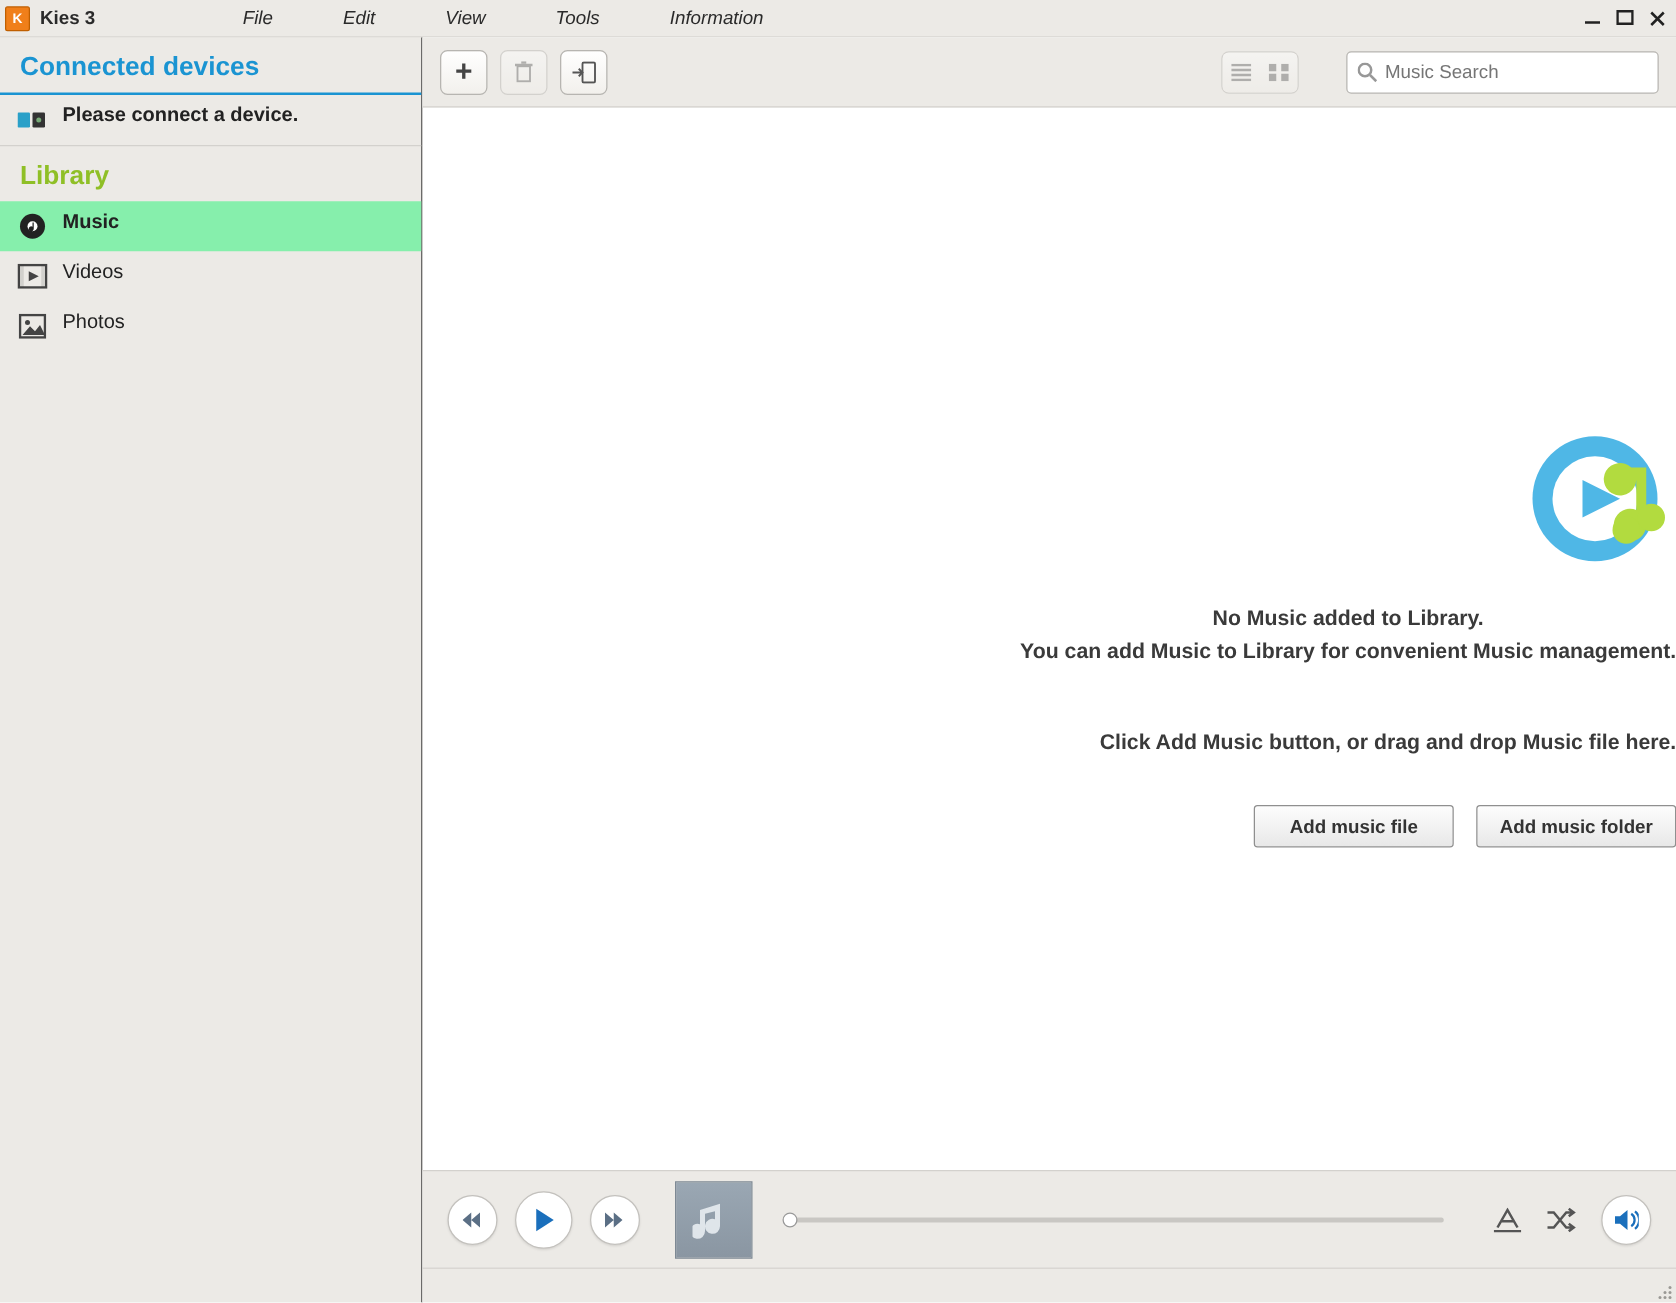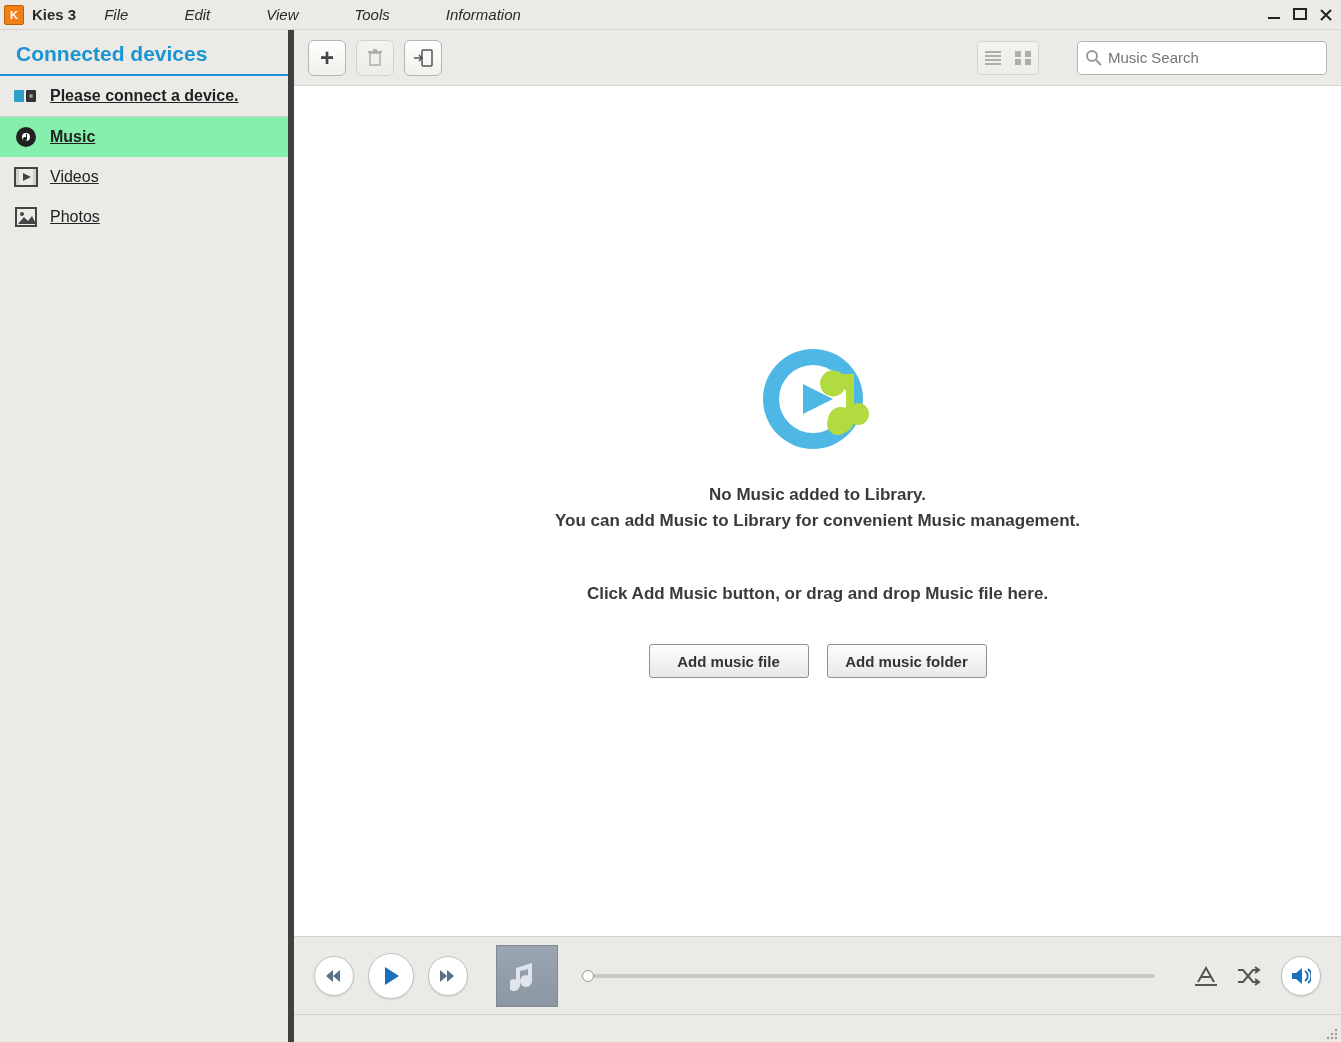--- a/index.html
+++ b/index.html
@@ -3,51 +3,51 @@
 <meta charset="utf-8">
 <style>
 * { margin: 0; padding: 0; box-sizing: border-box; font-family: "Segoe UI", Tahoma, sans-serif; }
 html, body { width: 100%; height: 100%; background: #fff; overflow: hidden; }
 
 .window { width: 1341px; height: 1042px; background: #eceae6; display: flex; flex-direction: column; }
 
 
 .topbar { height: 30px; display: flex; align-items: center; padding: 0 4px; background: #eceae6; border-bottom: 1px solid #d8d6d2; font-size: 15px; color: #2a2a2a; }
 .app-icon { width: 20px; height: 20px; background: #f07f1a; border: 1px solid #c05f00; margin-right: 8px; display:flex; align-items:center; justify-content:center; color:#fff; font-size:11px; font-weight:bold; border-radius:2px; }
-.app-title { font-weight: 600; }
+.app-title { font-weight: 600; margin-right: 90px; }
 .menu-item { padding: 0 28px; cursor: default; font-style: italic; }
 .spacer { flex: 1; }
 .win-btn { width: 22px; height: 22px; display:flex; align-items:center; justify-content:center; margin-left:4px; color:#222; }
 
 .body { flex: 1; display: flex; min-height: 0; }
 
 
-.sidebar { width: 294px; background: #eceae6; border-right: 6px solid #404040; display:flex; flex-direction:column; }
+.sidebar { width: 338px; background: #eceae6; border-right: 1px solid #404040; display:flex; flex-direction:column; }
 .sb-header { padding: 12px 16px 8px; font-size: 21px; font-weight: 700; }
 .sb-header.connected { color: #1a94d2; border-bottom: 2px solid #1a94d2; }
 .sb-header.library   { color: #8fbf26; }
-.sb-row { display:flex; align-items:center; padding: 8px 14px; font-size: 16px; color:#222; gap:12px;text-decoration:underline; }
+.sb-row { display:flex; align-items:flex-start; padding: 8px 14px; font-size: 16px; color:#222; gap:12px; }
 .sb-row.bold { font-weight: 700; }
 .sb-row.selected { background: #86efac; font-weight:700; }
 .sb-divider { height:1px; background:#d3d1cd; }
 .sb-icon { width:24px; height:24px; display:flex; align-items:center; justify-content:center; }
 
 
 .main { flex:1; display:flex; flex-direction:column; background:#fff; min-width:0; }
 .toolbar { height: 56px; background:#eceae6; border-bottom:1px solid #d3d1cd; display:flex; align-items:center; padding:0 14px; gap:10px; }
 .tb-btn { width:38px; height:36px; border:1px solid #b7b5b1; border-radius:6px; background:linear-gradient(#fff,#f2f0ec); display:flex; align-items:center; justify-content:center; color:#444; }
 .tb-btn.disabled { opacity:.45; }
 .tb-btn .plus { font-size:24px; font-weight:600; line-height:0; }
 .view-toggle { display:flex; border:1px solid #b7b5b1; border-radius:6px; overflow:hidden; opacity:.45; }
 .view-toggle > div { width:30px; height:32px; display:flex; align-items:center; justify-content:center; background:linear-gradient(#fff,#f2f0ec); }
 .search-wrap { width:250px; height:34px; border:1px solid #b7b5b1; border-radius:4px; background:#fff; display:flex; align-items:center; padding:0 8px; gap:6px;margin-left:28px; }
 .search-wrap input { border:none; outline:none; flex:1; font-size:15px; color:#555; background:transparent; }
 .search-wrap svg { opacity:.6; }
 
-.content { flex:1; display:flex; flex-direction:column; align-items:center; justify-content:center; gap:18px; text-align:center; color:#3a3a3a; }
+.content { flex:1; display:flex; flex-direction:column; align-items:flex-end; justify-content:center; gap:18px; text-align:center; color:#3a3a3a; }
 .empty-icon { width:120px; height:120px; }
 .msg-block { font-size:17px; font-weight:600; line-height:1.5; }
 .msg-block .line2 { font-weight:600; }
 .msg-sub { font-size:17px; font-weight:700; margin-top:33px; }
 .action-row { display:flex; gap:18px; margin-top:22px; }
 .action-btn { width:160px; height:34px; border:1px solid #8f8f8f; border-radius:3px; background:linear-gradient(#fdfdfd,#e8e8e8); font-size:15px; font-weight:600; color:#333; cursor:default; }
 
 
 .player { height: 78px; background:#eceae6; border-top:1px solid #d3d1cd; display:flex; align-items:center; padding:0 20px; gap:14px; }
 .circ-btn { width:46px; height:46px; border-radius:50%; border:1px solid #c3c1bd; background:#fff; display:flex; align-items:center; justify-content:center; color:#1a6fbc; box-shadow:0 1px 2px rgba(0,0,0,.1); }
@@ -105,20 +105,21 @@
         <span class="sb-icon">
           <svg width="24" height="16">
               <rect x="0" y="2" width="10" height="12" rx="1" fill="#2aa0c8"></rect>
               <rect x="12" y="2" width="10" height="12" rx="1" fill="#333"></rect>
               <circle cx="17" cy="8" r="2" fill="#7a7"></circle>
             </svg>
         </span>
         <span>Please connect a device.</span>
       </div>
       <div class="sb-divider"></div>
+      <div class="sb-header library">Library</div>
 
       <div class="sb-row selected">
         <span class="sb-icon">
           <svg width="22" height="22">
               <circle cx="11" cy="11" r="10" fill="#222"></circle>
               <circle cx="11" cy="11" r="4" fill="#fff"></circle>
               <path d="M12 8 v5 a2 2 0 1 1 -1 -1.7 V8" fill="#222"></path>
             </svg>
         </span>
         <span>Music</span>

